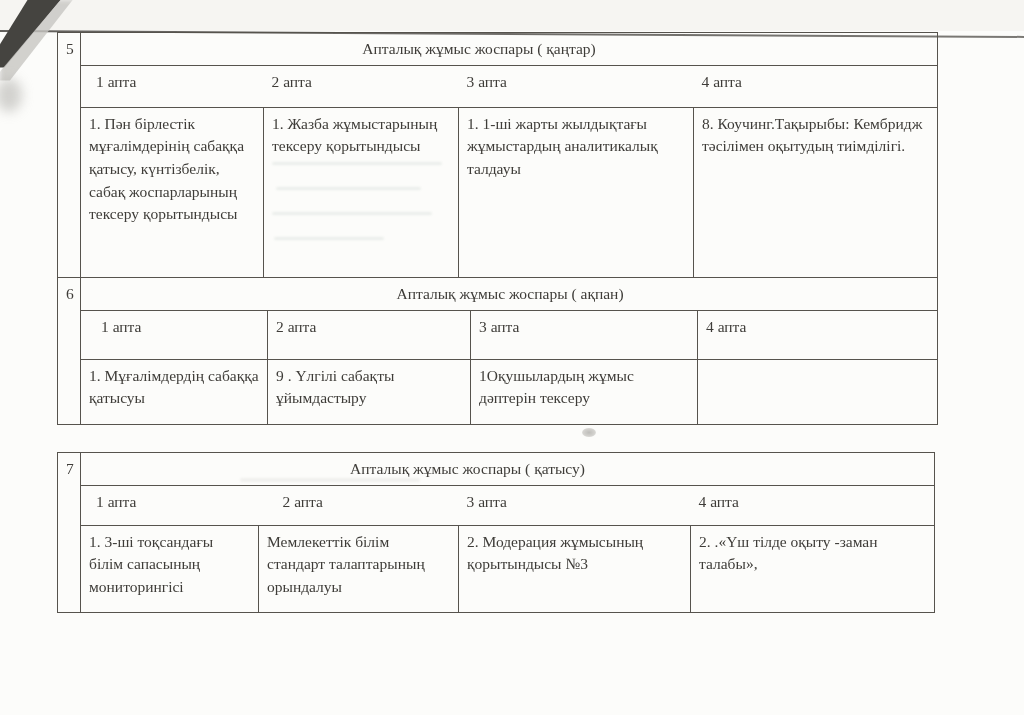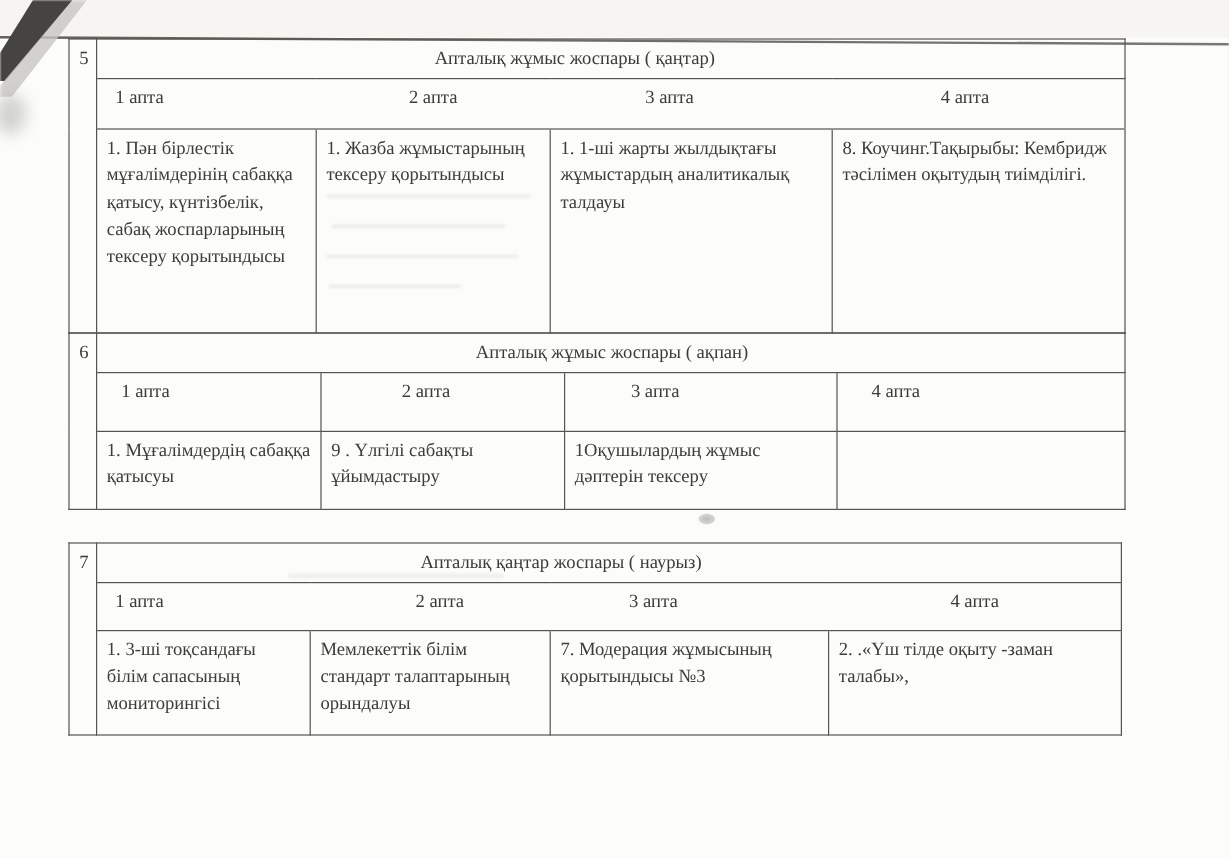--- a/index.html
+++ b/index.html
@@ -60,21 +60,21 @@
   }
   td.num{
     text-align:center;padding:4px 2px 0 2px;font-size:15px;
   }
   td.title{
     text-align:center;font-size:15.5px;padding-top:5px;
     white-space:nowrap;
   }
   td.no-bottom{border-bottom:none;}
   tr.open-weeks td{border-top:none;border-left:none;border-right:none;}
-  td.wk{text-align:center;font-size:15.5px;padding-top:7px;}
+  td.wk{text-align:left;font-size:15.5px;padding-top:7px;}
   td.wk.first{text-align:left;}
   td.cell{padding:6px 9px 4px 8px;}
   
   .bleed{position:absolute;left:272px;top:162px;width:185px;height:88px;opacity:.10;}
   .bleed i{display:block;background:#5d7a6d;height:3px;border-radius:2px;filter:blur(1px);margin-bottom:22px;}
   .bleed i:nth-child(1){width:170px;}
   .bleed i:nth-child(2){width:145px;margin-left:4px;}
   .bleed i:nth-child(3){width:160px;}
   .bleed i:nth-child(4){width:110px;margin-left:2px;}
   .title-bleed{
@@ -161,32 +161,32 @@
     <colgroup>
       <col style="width:23px">
         <col style="width:178px">
         <col style="width:200px">
         <col style="width:232px">
         <col>
     </colgroup>
     <tbody>
         <tr style="height:28px">
       <td class="num" rowspan="3">7</td>
-      <td class="title no-bottom" colspan="4" style="padding-right:88px">Апталық қаңтар жоспары ( наурыз)</td>
+      <td class="title no-bottom" colspan="4" style="padding-right:88px">Апталық жұмыс жоспары ( қатысу)</td>
     </tr>
     <tr class="open-weeks" style="height:40px">
       <td class="wk first" style="padding-left:15px">1 апта</td>
       <td class="wk" style="padding-left:24px">2 апта</td>
       <td class="wk" style="padding-right:68px">3 апта</td>
       <td class="wk">4 апта</td>
     </tr>
     <tr>
       <td class="cell">1. 3-ші тоқсандағы білім сапасының мониторингісі</td>
       <td class="cell">Мемлекеттік білім стандарт талаптарының орындалуы</td>
-      <td class="cell">7. Модерация жұмысының қорытындысы №3</td>
+      <td class="cell">2. Модерация жұмысының қорытындысы №3</td>
       <td class="cell">2. .«Үш тілде оқыту -заман талабы»,</td>
     </tr>
   </tbody>
     </table>
 
   <div class="bleed">
     <i></i>
       <i></i>
       <i></i>
       <i></i>

